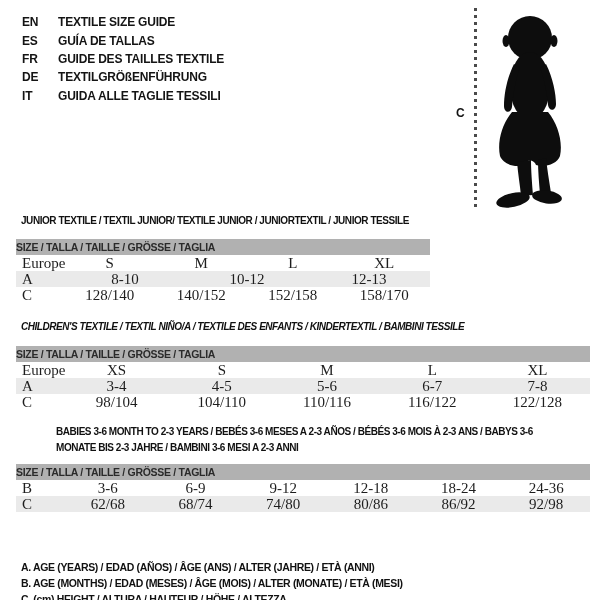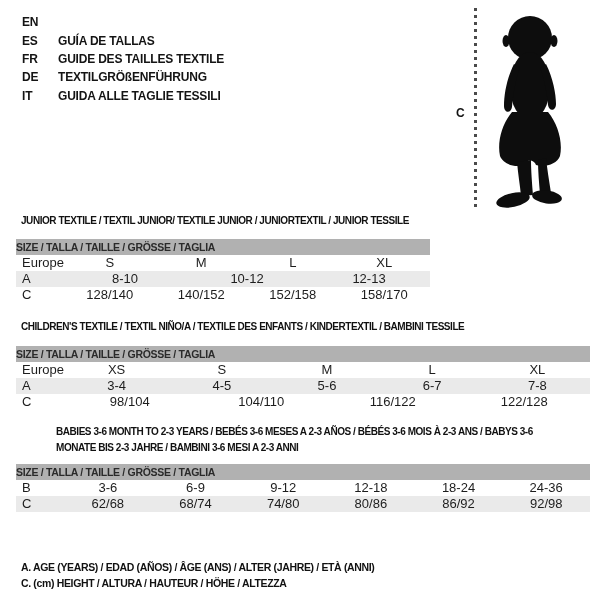--- a/index.html
+++ b/index.html
@@ -21,47 +21,48 @@
   .measure-c { position:absolute; left:456px; top:106px;
                font-size:12px; font-weight:bold; color:#141414; }
   .dotted-line { position:absolute; left:474px; top:8px; width:3px; height:200px;
                  background:repeating-linear-gradient(to bottom,#4a4a4a 0 3px,transparent 3px 7px); }
   .silhouette { position:absolute; left:483px; top:8px; }
 
   
   .table-title { position:absolute; left:21px; font-size:10px; font-weight:bold;
                  letter-spacing:-0.45px; color:#111; white-space:nowrap; }
   .t1-title { top:215px; }
-  .t2-title { top:321px; }
+  .t2-title { top:321px;font-style:italic; }
   .t3-title { top:424px; white-space:normal; width:480px; line-height:15.5px;margin-left:35px; }
 
   
   .size-table { position:absolute; left:16px; }
   .t1 { top:239px; width:414px; }
   .t2 { top:346px; width:574px; }
   .t3 { top:464px; width:574px; }
   .t-head { height:16px; line-height:16px; padding-left:0;
             font-size:10.5px; font-weight:bold; letter-spacing:-0.3px; color:#2a2a2a; }
-  .t-row { display:flex; height:16px; line-height:16px; font-size:13px; color:#1d1d1d; }
+  .t-row { display:flex; height:16px; line-height:16px; font-size:15px; color:#1d1d1d;font-family:Liberation Serif, serif; }
   .t-label { width:48px; padding-left:6px; }
   .t-cell { flex:1; text-align:center; }
 
   
   .legend { position:absolute; left:21px; top:536px;margin-top:24px; }
   .legend-line { font-size:10.5px; font-weight:bold; letter-spacing:-0.35px;
                  line-height:15.8px; color:#111; white-space:nowrap; }
 </style>
 </head>
 <body>
 
 <div class="canvas">
 
   <div class="lang-block">
     <div class="lang-row">
       <span class="lang-code">EN</span>
+      <span class="lang-label">TEXTILE SIZE GUIDE</span>
     </div>
     <div class="lang-row">
       <span class="lang-code">ES</span>
       <span class="lang-label">GUÍA DE TALLAS</span>
     </div>
     <div class="lang-row">
       <span class="lang-code">FR</span>
       <span class="lang-label">GUIDE DES TAILLES TEXTILE</span>
     </div>
     <div class="lang-row">
@@ -131,20 +132,21 @@
         <span class="t-cell">3-4</span>
         <span class="t-cell">4-5</span>
         <span class="t-cell">5-6</span>
         <span class="t-cell">6-7</span>
         <span class="t-cell">7-8</span>
       </div>
       <div class="t-row">
         <span class="t-label">C</span>
         <span class="t-cell">98/104</span>
         <span class="t-cell">104/110</span>
+        <span class="t-cell">110/116</span>
         <span class="t-cell">116/122</span>
         <span class="t-cell">122/128</span>
       </div>
     </div>
 
   <div class="table-title t3-title">BABIES 3-6 MONTH TO 2-3 YEARS / BEBÉS 3-6 MESES A 2-3 AÑOS / BÉBÉS 3-6 MOIS À 2-3 ANS / BABYS 3-6 MONATE BIS 2-3 JAHRE / BAMBINI 3-6 MESI A 2-3 ANNI</div>
   <div class="size-table t3">
       <div class="t-head" style="background: rgb(177, 177, 177);">SIZE / TALLA / TAILLE / GRÖSSE / TAGLIA</div>
       <div class="t-row">
         <span class="t-label">B</span>
@@ -161,16 +163,17 @@
         <span class="t-cell">68/74</span>
         <span class="t-cell">74/80</span>
         <span class="t-cell">80/86</span>
         <span class="t-cell">86/92</span>
         <span class="t-cell">92/98</span>
       </div>
     </div>
 
   <div class="legend">
     <div class="legend-line">A. AGE (YEARS) / EDAD (AÑOS) / ÂGE (ANS) / ALTER (JAHRE) / ETÀ (ANNI)</div>
+    <div class="legend-line">B. AGE (MONTHS) / EDAD (MESES) / ÂGE (MOIS) / ALTER (MONATE) / ETÀ (MESI)</div>
     <div class="legend-line">C. (cm) HEIGHT / ALTURA / HAUTEUR / HÖHE / ALTEZZA</div>
   </div>
 
 </div>
 
 </body></html>

